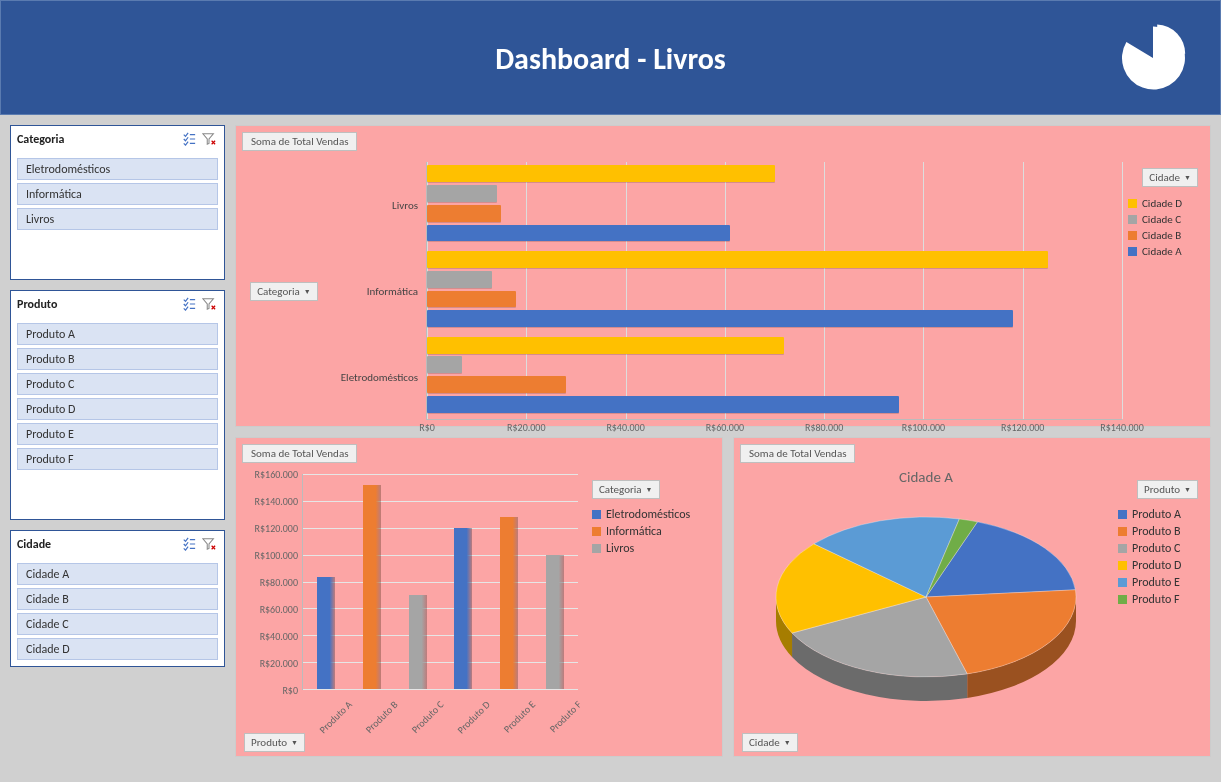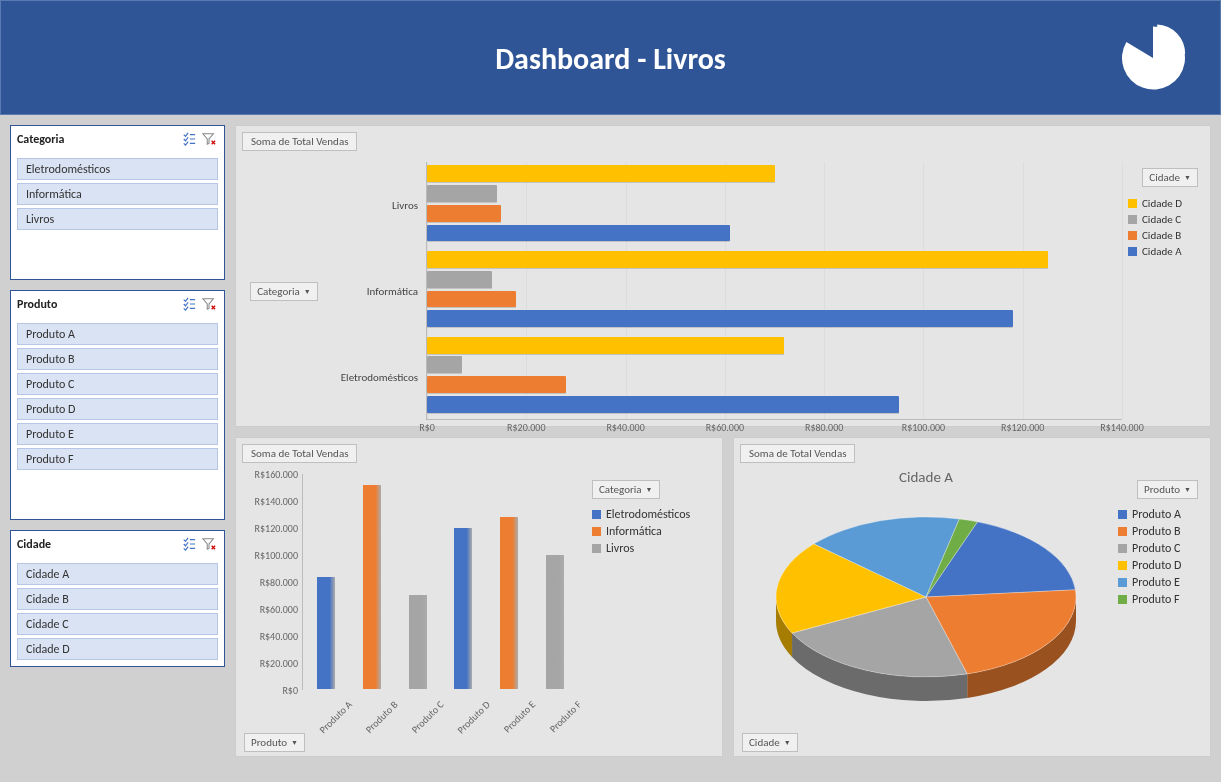--- a/index.html
+++ b/index.html
@@ -51,21 +51,21 @@
   .slicer-body { padding: 6px; display:flex; flex-direction:column; gap:3px; }
   .slicer-item {
     background: #dae3f3;
     border: 1px solid #b5c6e7;
     padding: 3px 8px;
     cursor: pointer;
   }
   .slicer .pad { height: 40px; }
 
   .content { flex: 1; display:flex; flex-direction:column; gap:10px; }
-  .panel { background:#e5e5e5; border:1px solid #ccc; position:relative; }
+  .panel { background:#fca5a5; border:1px solid #ccc; position:relative; }
   .panel-title-tab {
     position:absolute; top:6px; left:6px;
     background:#f0f0f0; border:1px solid #bfbfbf;
     font-size:11px; padding:2px 8px; color:#555;
   }
   .field-btn {
     background:#f0f0f0; border:1px solid #bfbfbf;
     font-size:11px; padding:2px 6px; color:#555;
     display:inline-flex; align-items:center; gap:4px;
     cursor:pointer;

